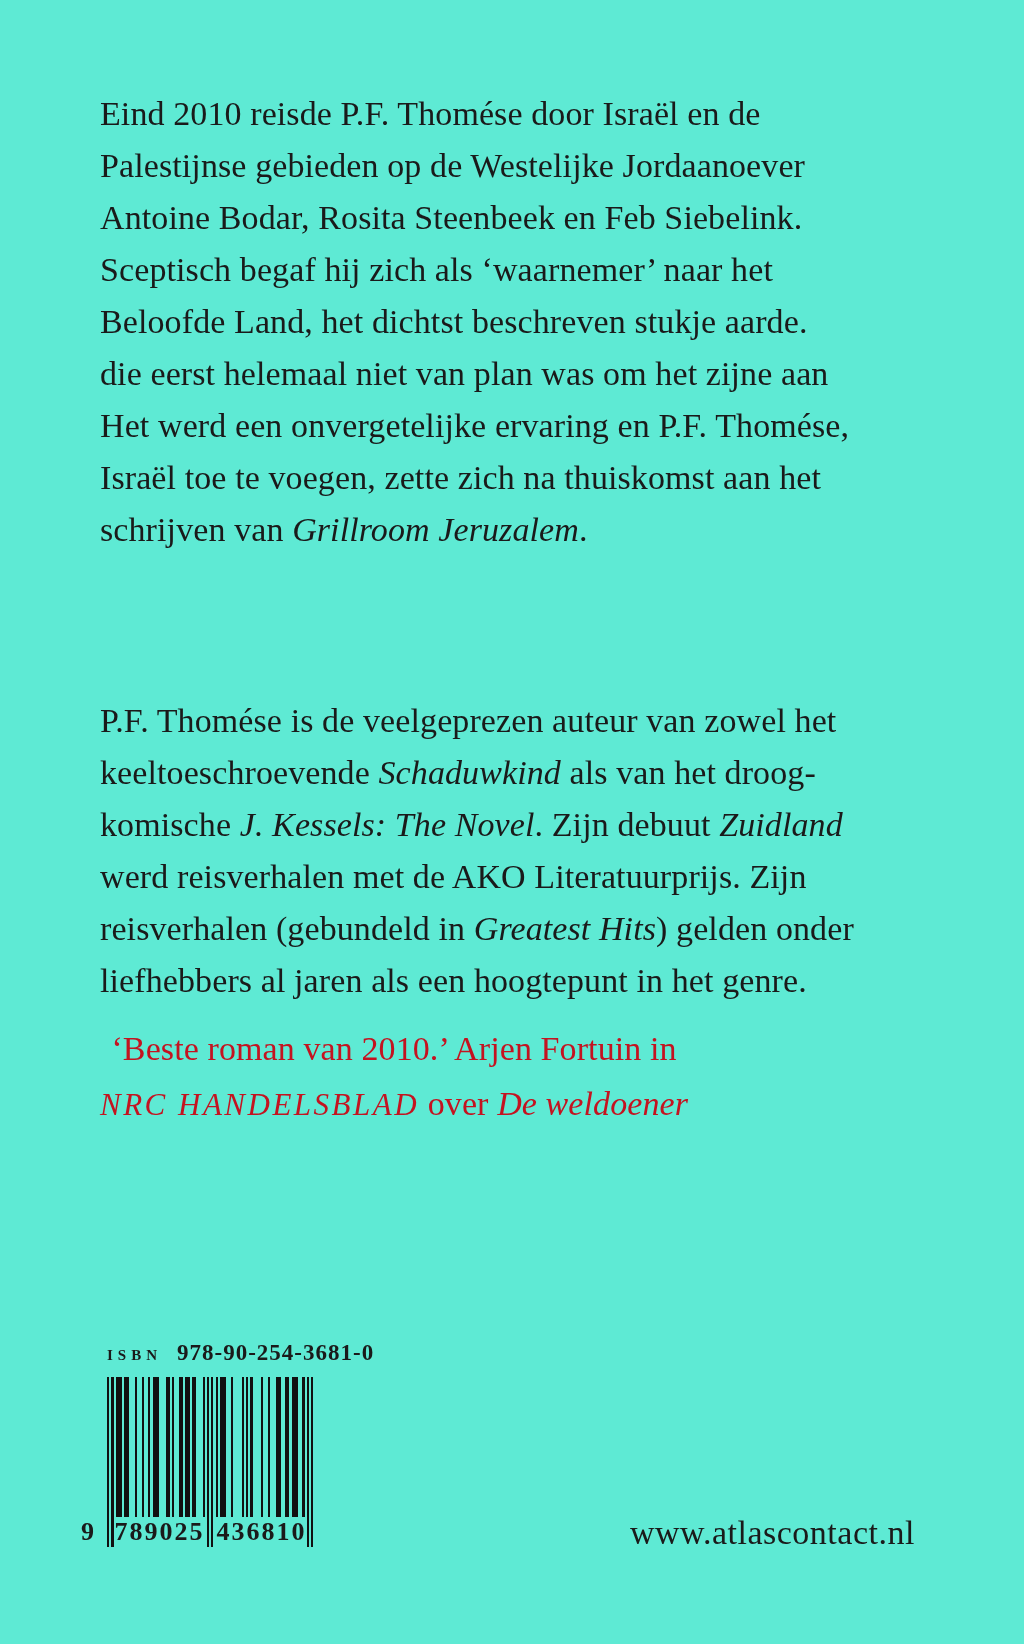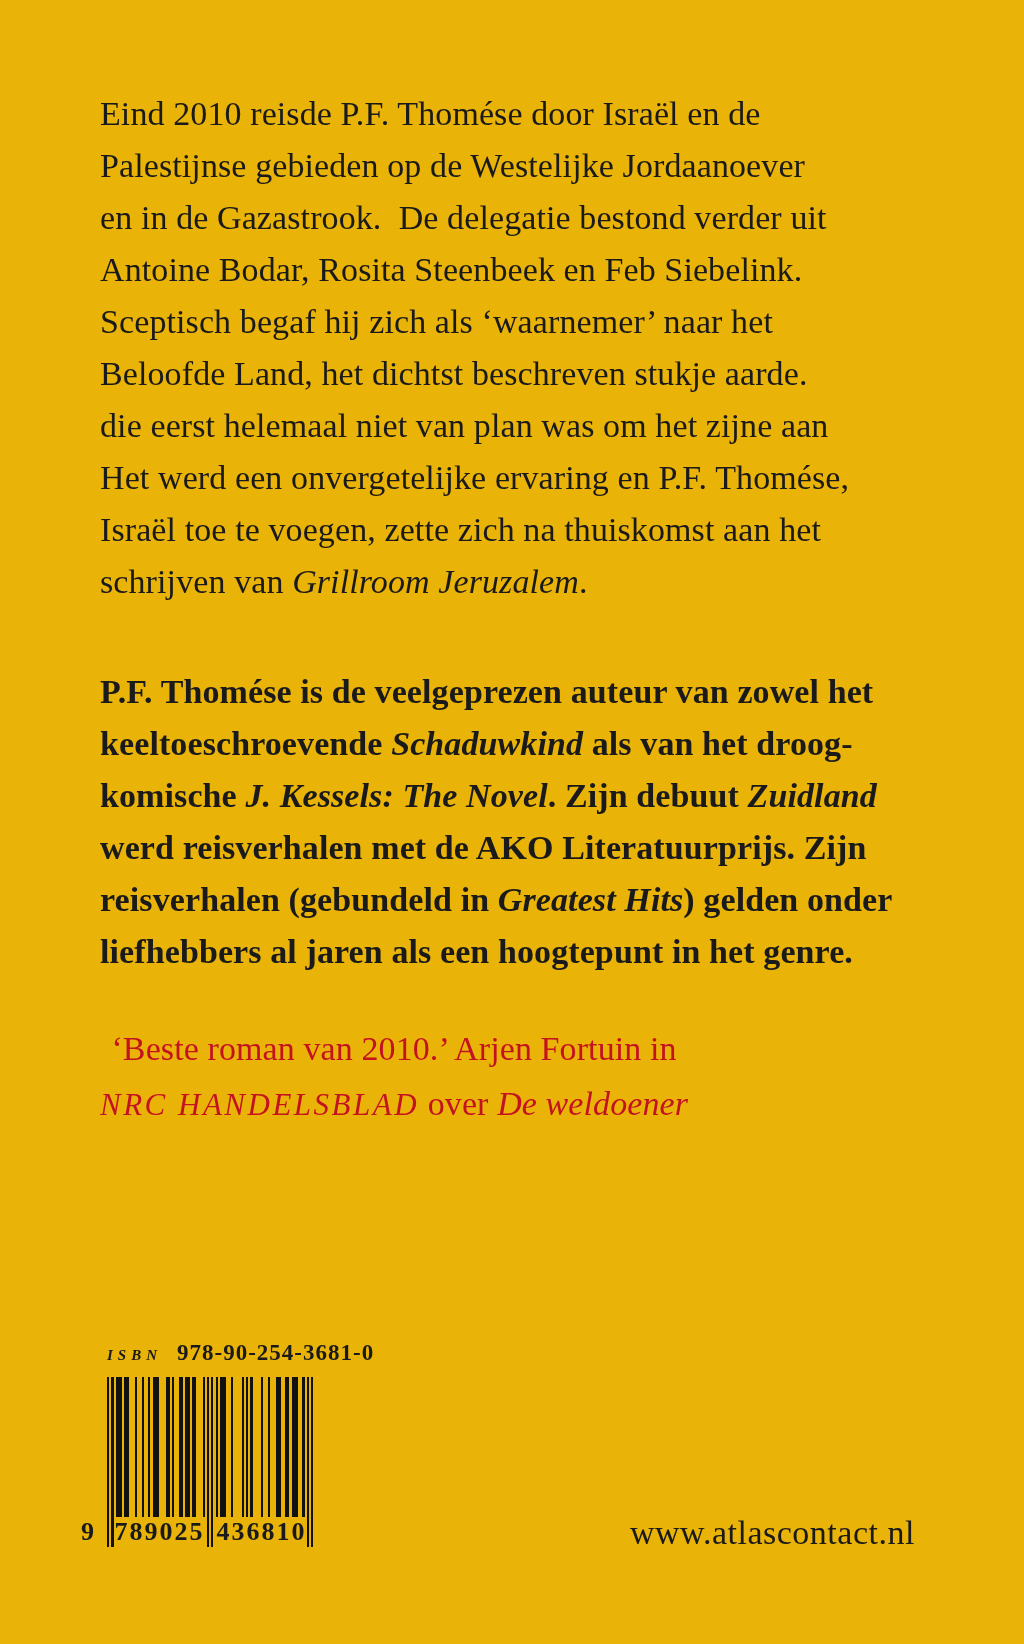--- a/index.html
+++ b/index.html
@@ -1,52 +1,51 @@
 <!DOCTYPE html>
 <html><head>
 <meta charset="utf-8">
 <style>
   html, body { margin: 0; padding: 0; background: #e8e8e8; }
   .cover {
     position: relative;
     width: 1024px;
     height: 1644px;
     margin: 0 auto;
-    background: #eab308;
+    background: #5eead4;
     font-family: "Liberation Serif", "DejaVu Serif", serif;
     color: #1a1a1a;
     overflow: hidden;
   }
   .para {
     position: absolute;
     left: 100px;
     font-size: 34px;
     line-height: 52px;
     letter-spacing: 0.1px;
   }
   .para .line { white-space: pre; }
   .para .it { font-style: italic; }
   .para .sc { font-size: 31px; letter-spacing: 2.5px; font-style: italic; }
   #para-intro  { top: 88px; }
-  #para-bio    { top: 666px; font-weight: bold; }
+  #para-bio    { top: 695px; }
   #para-quote  { top: 1021px; line-height: 55px; text-align: center; }
 
   .isbn-line {
     position: absolute;
     left: 107px;
     top: 1340px;
     display: flex;
     align-items: baseline;
     gap: 15px;
   }
   .isbn-label {
     font-size: 15px;
     font-weight: bold;
     letter-spacing: 5px;
-    font-style: italic;
   }
   .isbn-number {
     font-size: 23px;
     font-weight: bold;
     letter-spacing: 1px;
   }
 
   .barcode {
     position: absolute;
     left: 107px;
@@ -84,21 +83,20 @@
   }
 </style>
 </head>
 <body>
 
 <div class="cover">
 
   <div class="para" id="para-intro" style="color: rgb(26, 26, 26);">
       <div class="line"><span>Eind 2010 reisde P.F. Thomése door Israël en de</span></div>
       <div class="line"><span>Palestijnse gebieden op de Westelijke Jordaanoever</span></div>
-      <div class="line"><span>en in de Gazastrook.  De delegatie bestond verder uit</span></div>
       <div class="line"><span>Antoine Bodar, Rosita Steenbeek en Feb Siebelink.</span></div>
       <div class="line"><span>Sceptisch begaf hij zich als ‘waarnemer’ naar het</span></div>
       <div class="line"><span>Beloofde Land, het dichtst beschreven stukje aarde.</span></div>
       <div class="line"><span>die eerst helemaal niet van plan was om het zijne aan</span></div>
       <div class="line"><span>Het werd een onvergetelijke ervaring en P.F. Thomése,</span></div>
       <div class="line"><span>Israël toe te voegen, zette zich na thuiskomst aan het</span></div>
       <div class="line"><span>schrijven van </span><span class="it">Grillroom Jeruzalem</span><span>.</span></div>
     </div>
   <div class="para" id="para-bio" style="color: rgb(26, 26, 26);">
       <div class="line"><span>P.F. Thomése is de veelgeprezen auteur van zowel het</span></div>

